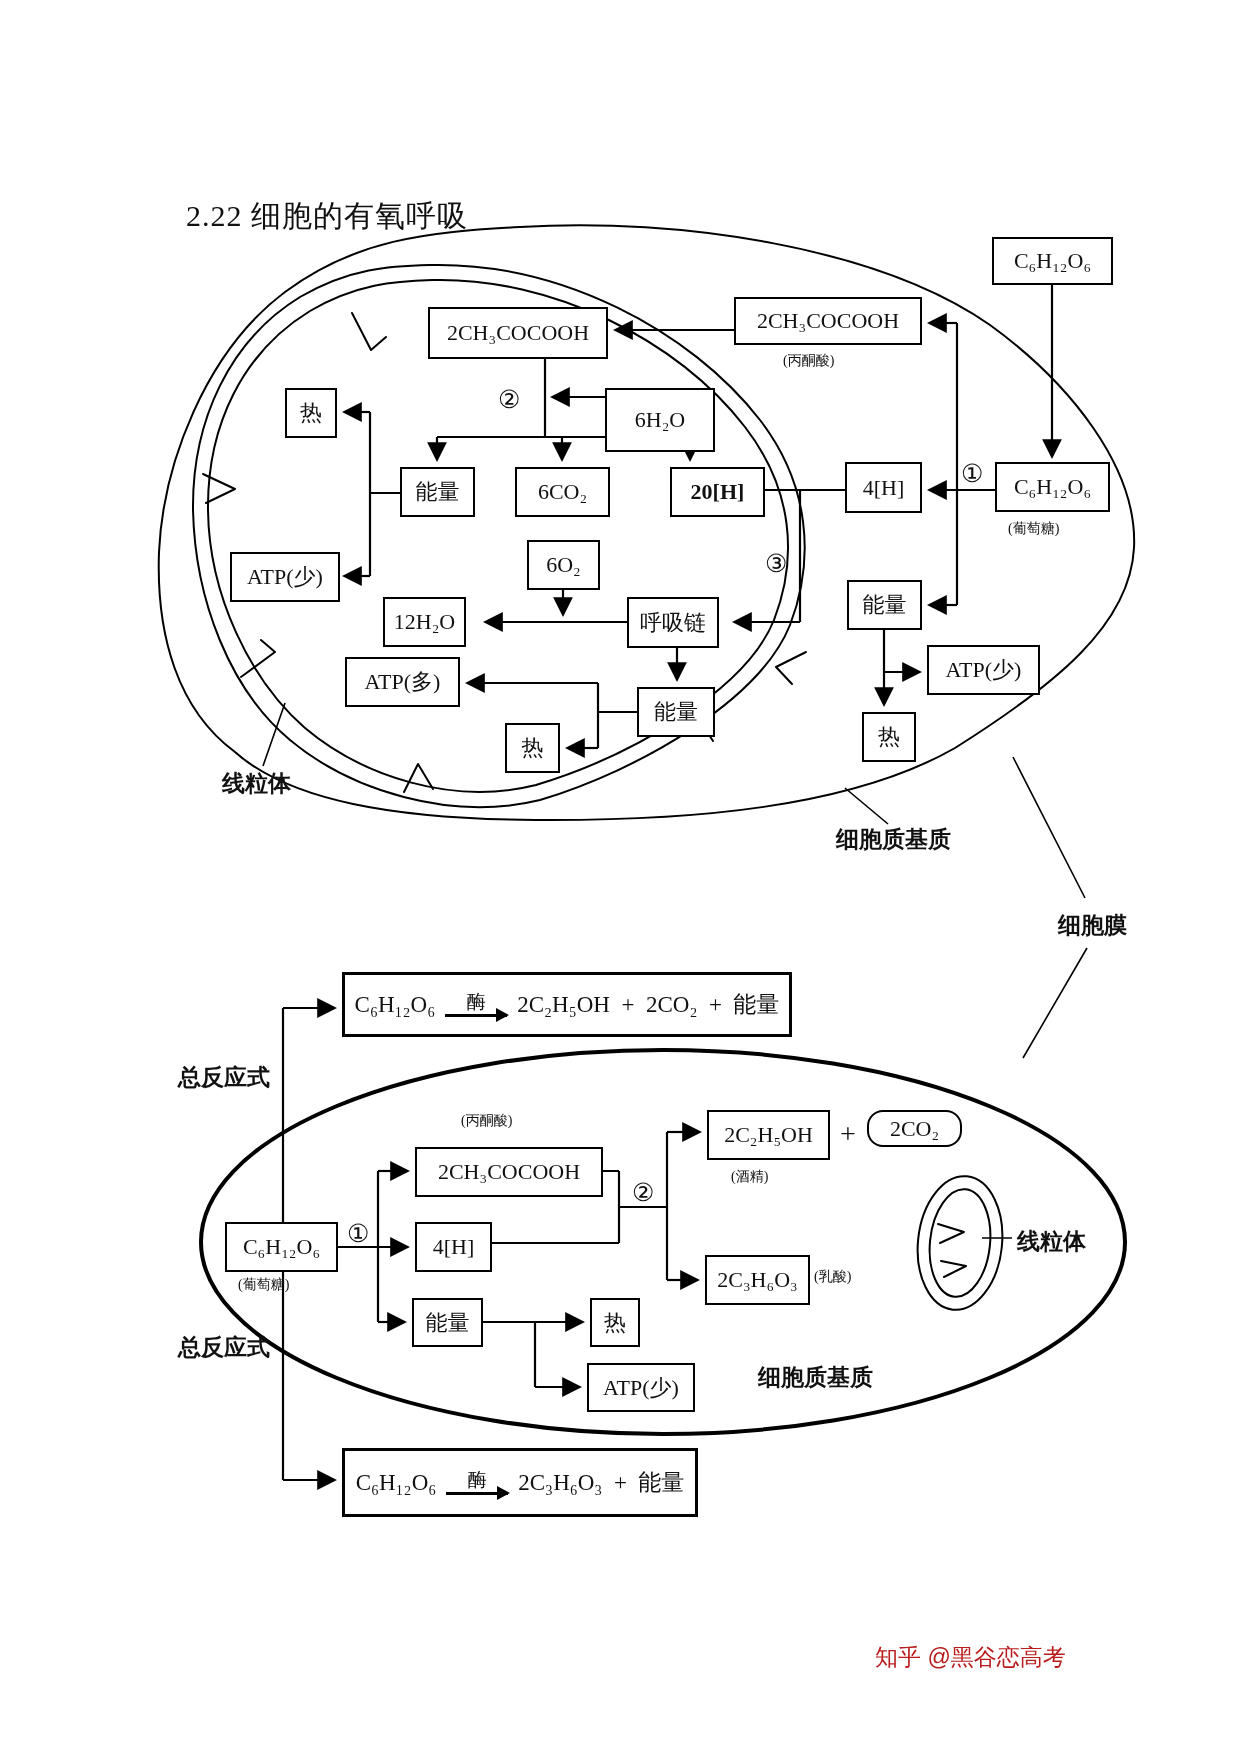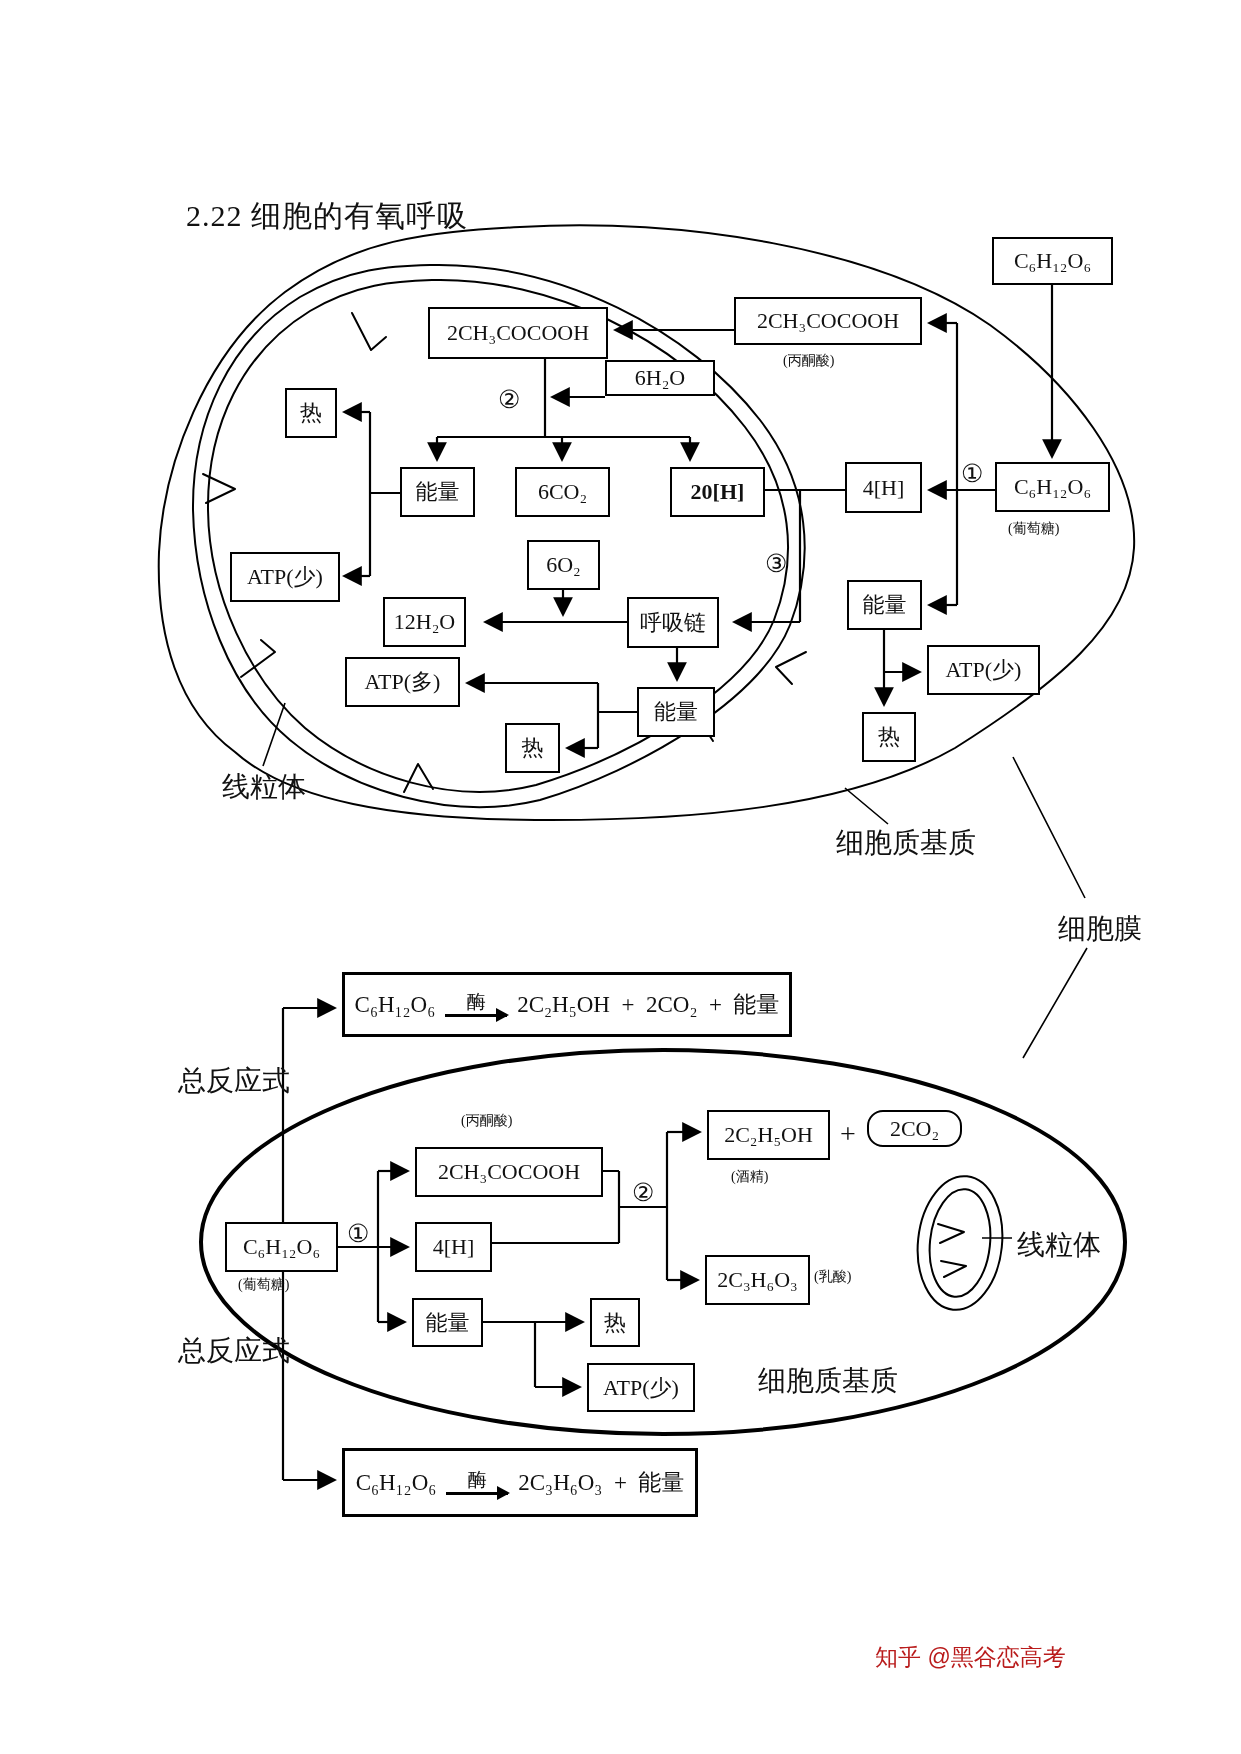--- a/index.html
+++ b/index.html
@@ -3,21 +3,21 @@
 <meta charset="utf-8">
 <style>
   html,body{margin:0;padding:0;background:#fff;}
   #page{position:relative;width:1241px;height:1754px;background:#ffffff;overflow:hidden;
         font-family:"Liberation Serif","DejaVu Serif",serif;color:#111;}
   svg.wires{position:absolute;left:0;top:0;}
   .bx{position:absolute;border:2px solid #000;background:#fff;display:flex;align-items:center;
       justify-content:center;font-size:22px;white-space:nowrap;box-sizing:border-box;}
   .eq{position:absolute;border:3px solid #000;background:#fff;display:flex;align-items:center;
       justify-content:center;font-size:23px;white-space:nowrap;box-sizing:border-box;}
-  .lbl{position:absolute;font-size:28px;white-space:nowrap;}
+  .lbl{position:absolute;font-size:23px;white-space:nowrap;font-weight:bold;}
   .note{position:absolute;font-size:14px;white-space:nowrap;}
   .step{position:absolute;font-size:25px;white-space:nowrap;}
   .title{position:absolute;font-size:30px;white-space:nowrap;letter-spacing:1px;}
   .plus{position:absolute;font-size:28px;}
   .rxn{display:flex;flex-direction:column;align-items:center;margin:0 10px;}
   .rxn .enz{font-size:19px;line-height:1;margin-bottom:3px;}
   .rxn .shaft{width:62px;height:3px;background:#000;position:relative;}
   .rxn .shaft::after{content:"";position:absolute;right:-2px;top:-6px;
       border-left:13px solid #000;border-top:7px solid transparent;border-bottom:7px solid transparent;}
   .pre{white-space:pre;}
@@ -105,21 +105,21 @@
   <div class="bx" style="left:992px;top:237px;width:121px;height:48px;">
       <span>C₆H₁₂O₆</span>
     </div>
   <div class="bx" style="left:734px;top:297px;width:188px;height:48px;">
       <span>2CH₃COCOOH</span>
     </div>
   <div class="note" style="left:783px;top:352px;">(丙酮酸)</div>
   <div class="bx" style="left:428px;top:307px;width:180px;height:52px;">
       <span>2CH₃COCOOH</span>
     </div>
-  <div class="bx" style="left:605px;top:360px;width:110px;height:36px;">
+  <div class="bx" style="left:605px;top:388px;width:110px;height:64px;">
       <span>6H₂O</span>
     </div>
   <div class="bx" style="left:285px;top:388px;width:52px;height:50px;">
       <span>热</span>
     </div>
   <div class="bx" style="left:400px;top:467px;width:75px;height:50px;">
       <span>能量</span>
     </div>
   <div class="bx" style="left:515px;top:467px;width:95px;height:50px;">
       <span>6CO₂</span>

